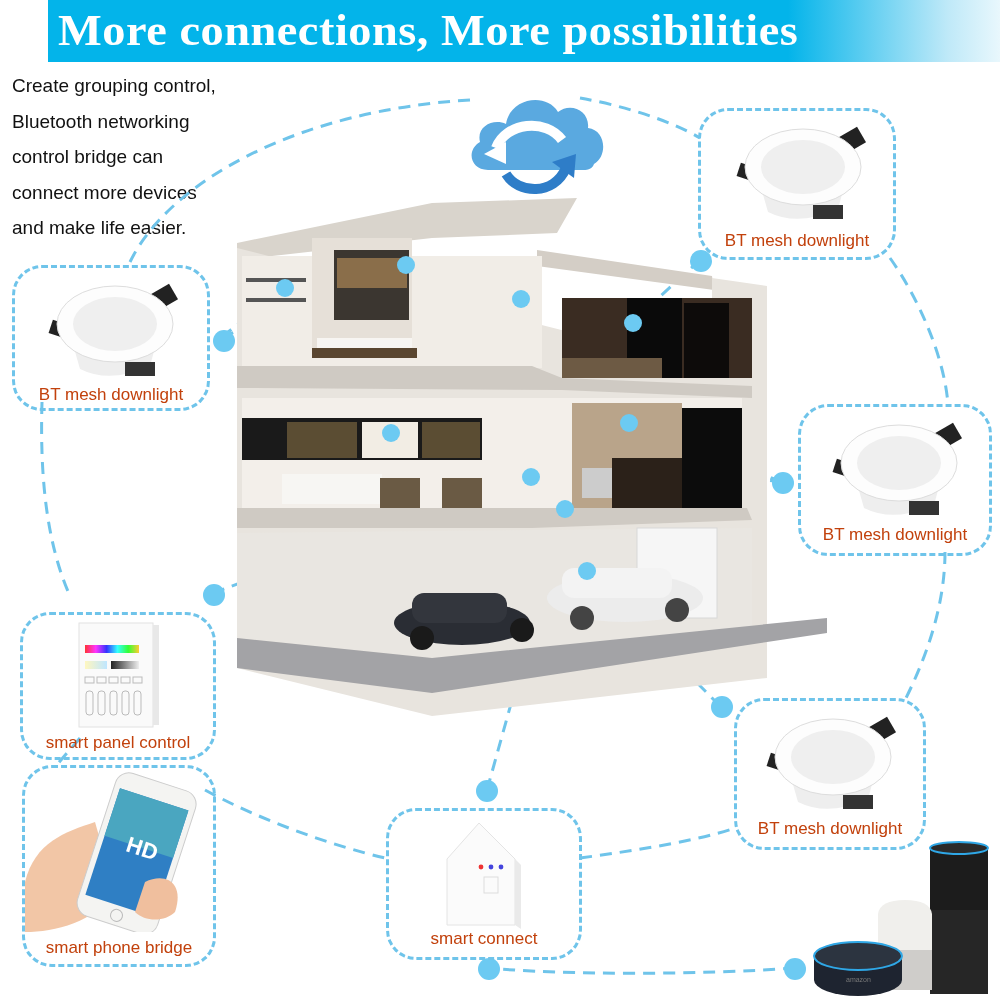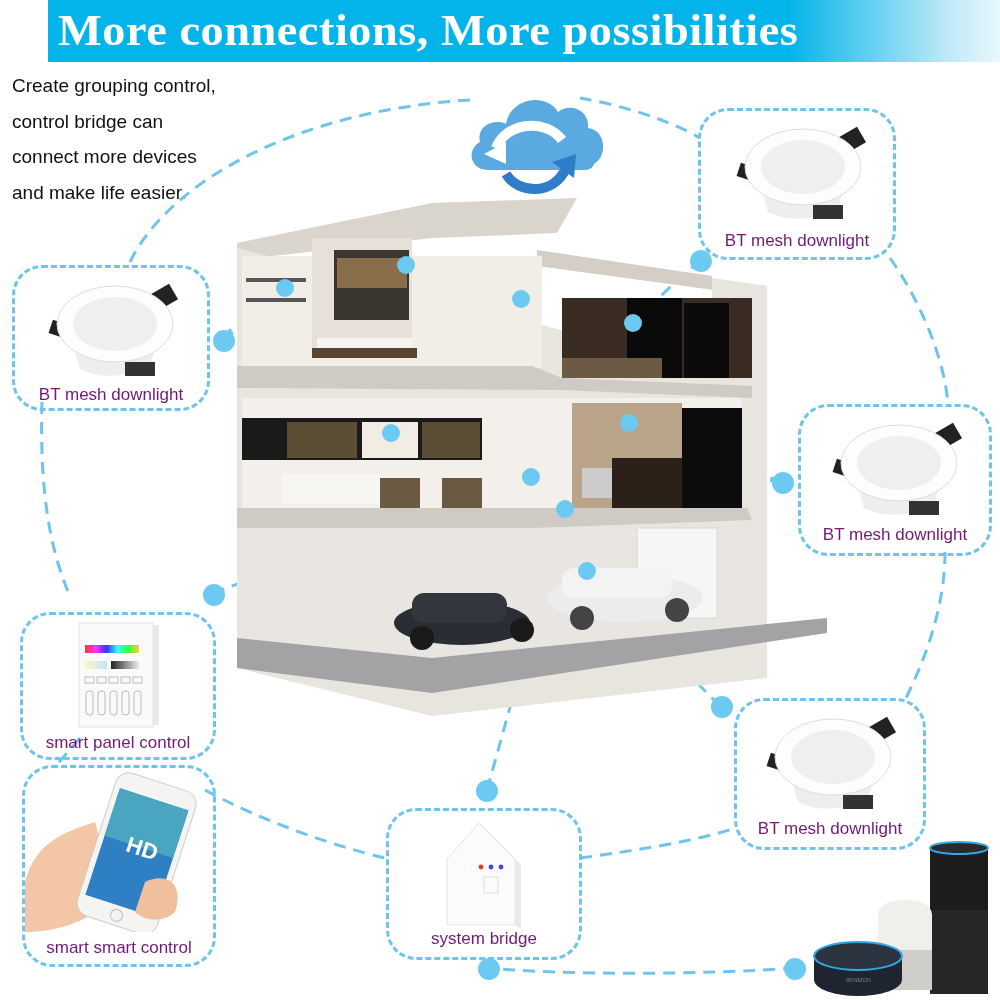--- a/index.html
+++ b/index.html
@@ -3,33 +3,34 @@
 <meta charset="utf-8">
 <style>
   html,body{margin:0;padding:0;}
   body{width:1000px;height:1000px;position:relative;overflow:hidden;background:#fff;font-family:"Liberation Sans",sans-serif;}
   .banner{position:absolute;left:0;top:0;width:1000px;height:62px;background:linear-gradient(90deg,#03b4ea 0%,#03b4ea 74%,#bfe9f8 90%,#ffffff 98%);margin-left:48px;}
   .banner-title{position:absolute;left:10px;top:4px;font-family:"Liberation Serif","DejaVu Serif",serif;font-weight:bold;font-size:45px;color:#fff;letter-spacing:0.5px;white-space:nowrap;transform:scaleX(1.03);transform-origin:left;}
   .intro{position:absolute;left:12px;top:68px;font-size:19px;line-height:35.5px;color:#111;width:330px;}
   .intro div{white-space:nowrap;}
   svg.net{position:absolute;left:0;top:0;}
   .card{position:absolute;border:3px dashed #6fc4ea;border-radius:30px;background:transparent;}
-  .card-label{position:absolute;left:0;right:0;text-align:center;font-size:17px;color:#701a75;white-space:nowrap;}
+  .card-label{position:absolute;left:0;right:0;text-align:center;font-size:17px;color:#c2410c;white-space:nowrap;}
   .node{position:absolute;width:18px;height:18px;border-radius:50%;background:#6ccaf2;}
   .house{position:absolute;left:232px;top:198px;width:600px;height:520px;}
 </style>
 </head>
 <body>
 
 <div class="banner">
   <div class="banner-title">More connections, More possibilities</div>
 </div>
 
 <div class="intro">
   <div>Create grouping control,</div>
+  <div>Bluetooth networking</div>
   <div>control bridge can</div>
   <div>connect more devices</div>
   <div>and make life easier.</div>
 </div>
 
 <svg class="net" width="1000" height="1000">
   <g fill="none" stroke="#6fc4ea" stroke-width="3" stroke-dasharray="12 8">
 
     <path d="M 130 262 C 170 180, 300 110, 470 100"></path>
     <path d="M 580 98 C 620 105, 670 120, 700 138"></path>
@@ -225,33 +226,33 @@
     <path d="M0 110 C10 70 40 60 70 50 L90 120 C70 150 30 160 0 160 Z" fill="#f2c6a6"></path>
     <g transform="rotate(18 110 80)">
       <rect x="70" y="6" width="84" height="150" rx="14" fill="#f4f4f2" stroke="#ccc"></rect>
       <rect x="76" y="24" width="72" height="112" fill="#2f7fc4"></rect>
       <rect x="76" y="24" width="72" height="50" fill="#4aa6c0"></rect>
       <circle cx="112" cy="146" r="6" fill="none" stroke="#bbb"></circle>
       <text x="100" y="82" fill="#fff" font-size="22" font-family="Liberation Sans, sans-serif" font-weight="bold">HD</text>
     </g>
     <path d="M120 110 C140 100 160 110 150 140 C140 150 120 150 110 140 Z" fill="#f0bf9e"></path>
   </svg>
-  <div class="card-label" style="top:170px;">smart smart control</div>
+  <div class="card-label" style="top:170px;">smart phone bridge</div>
 </div>
 
 <div class="card" style="left:386px;top:808px;width:190px;height:146px;">
   <svg style="position:absolute;left:54px;top:8px;" width="80" height="112" viewBox="0 0 80 112">
     <polygon points="4,40 36,4 72,40 72,106 4,106" fill="#fbfbfb" stroke="#e4e4e4"></polygon>
     <polygon points="72,40 78,46 78,110 72,106" fill="#eaeaea"></polygon>
     <circle cx="38" cy="48" r="2.4" fill="#e33"></circle>
     <circle cx="48" cy="48" r="2.4" fill="#44d"></circle>
     <circle cx="58" cy="48" r="2.4" fill="#44d"></circle>
     <rect x="41" y="58" width="14" height="16" fill="none" stroke="#ddd"></rect>
   </svg>
-  <div class="card-label" style="top:118px;">system bridge</div>
+  <div class="card-label" style="top:118px;">smart connect</div>
 </div>
 
 <svg style="position:absolute;left:810px;top:840px;" width="190" height="160" viewBox="0 0 190 160">
 
   <g>
     <rect x="120" y="4" width="58" height="150" rx="6" fill="#1c1c1c"></rect>
     <ellipse cx="149" cy="8" rx="29" ry="6" fill="#2a2a2a" stroke="#2fa7e6" stroke-width="2"></ellipse>
     <rect x="120" y="70" width="58" height="84" fill="#262626"></rect>
   </g>
 

